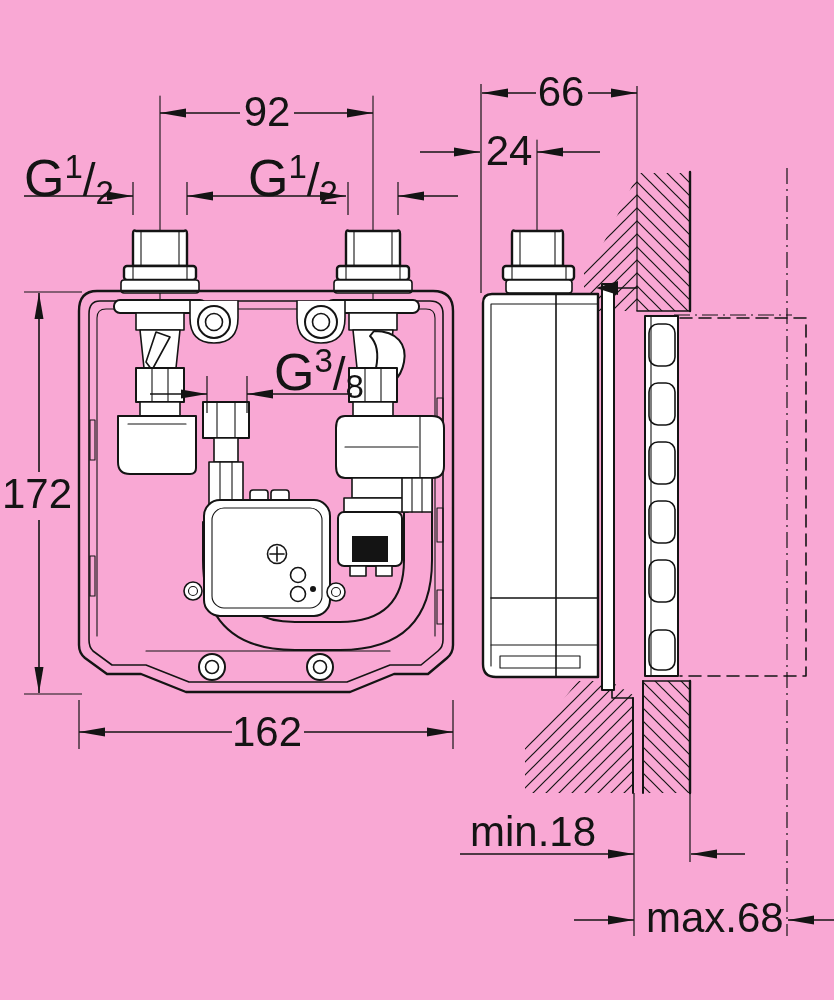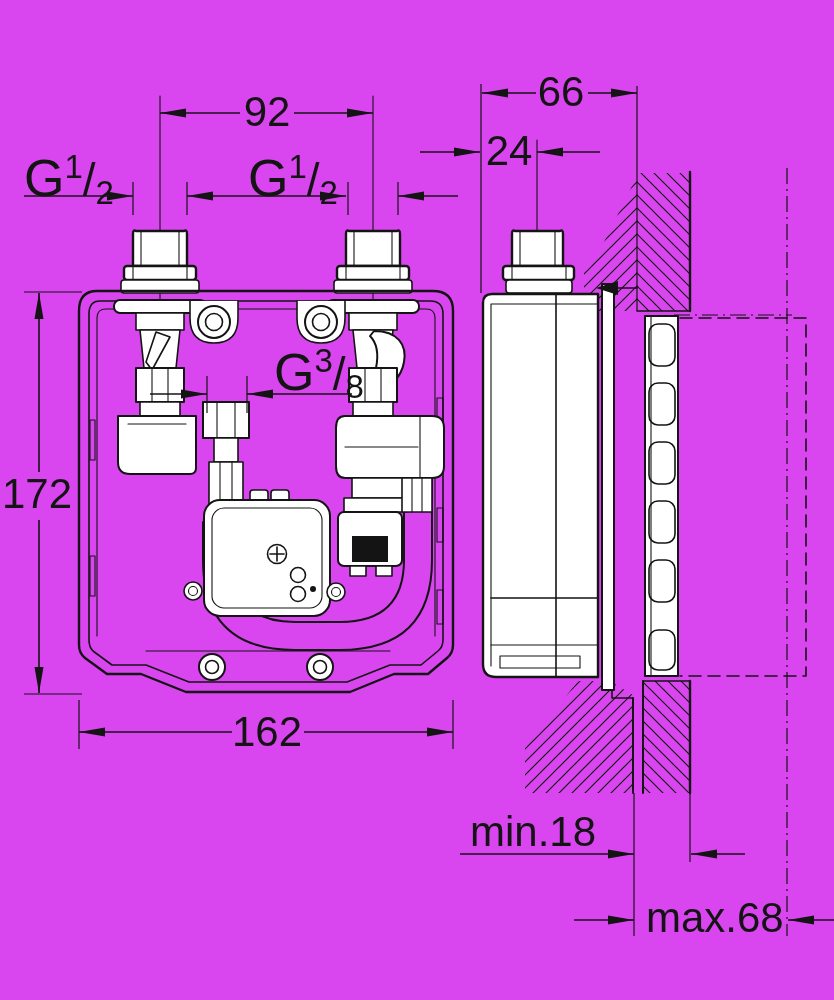--- a/index.html
+++ b/index.html
@@ -1,16 +1,16 @@
 <!DOCTYPE html>
 <html><head>
 <meta charset="utf-8">
 <style>
   html,body{margin:0;padding:0;background:#fff;}
-  .canvas{position:relative;width:834px;height:1000px;background:#d946ef;overflow:hidden;
+  .canvas{position:relative;width:834px;height:1000px;background:#f9a8d4;overflow:hidden;
           font-family:"Liberation Sans",sans-serif;}
   svg{position:absolute;left:0;top:0;}
   svg text{fill:#141414;font-family:"Liberation Sans",sans-serif;}
   .s24{stroke:#141414;stroke-width:2.4;fill:none;stroke-linejoin:round;stroke-linecap:round;}
   .s20{stroke:#141414;stroke-width:2.0;fill:none;stroke-linejoin:round;stroke-linecap:round;}
   .s16{stroke:#141414;stroke-width:1.6;fill:none;stroke-linejoin:round;stroke-linecap:round;}
   .s11{stroke:#141414;stroke-width:1.1;fill:none;stroke-linejoin:round;stroke-linecap:round;}
   .dim{stroke:#141414;stroke-width:1.6;fill:none;stroke-linecap:butt;}
   .ext{stroke:#141414;stroke-width:1.2;fill:none;}
   .arr{fill:#141414;stroke:none;}

